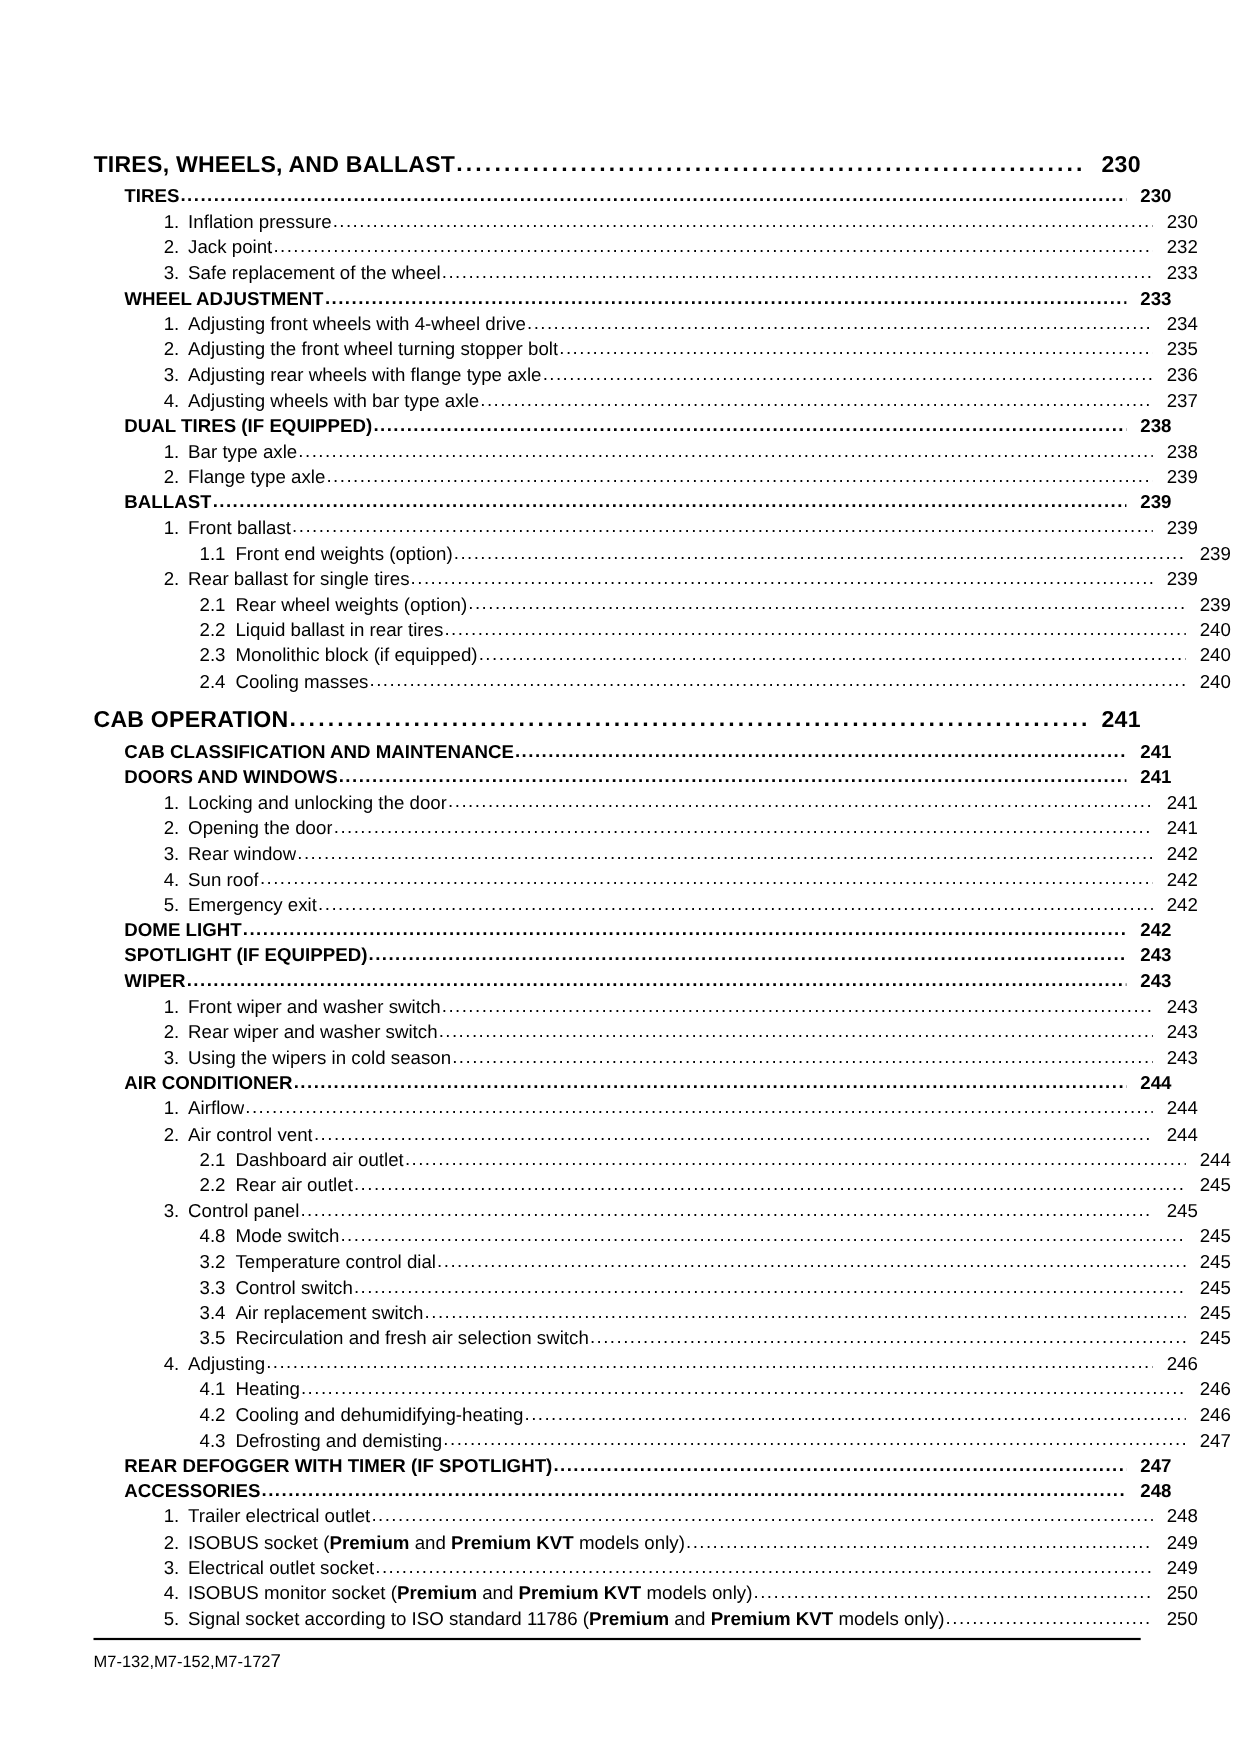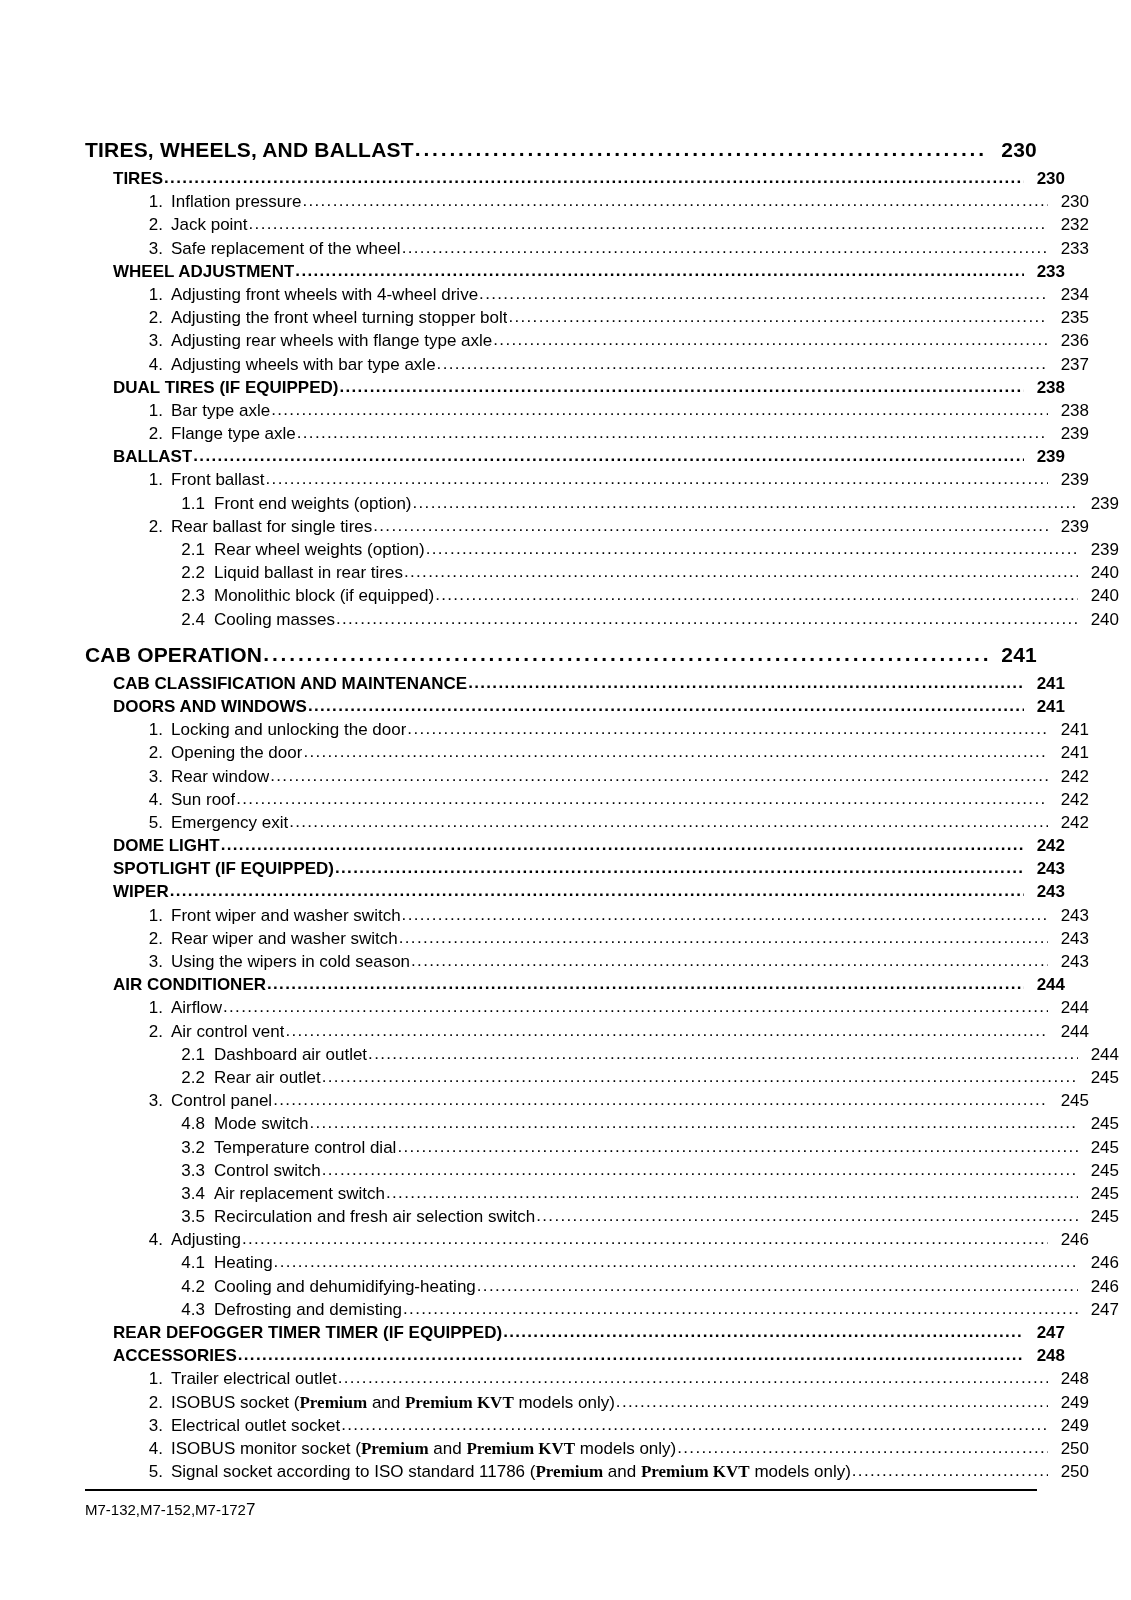--- a/index.html
+++ b/index.html
@@ -99,21 +99,21 @@
   
   .lvl3 {
     font-size: 17px;
     margin-left: 82px;
     height: 23.2px;
   }
   .lvl3 .num-col { width: 28px; margin-right: 9px; text-align: right; margin-left: 10px; }
 
   .chapter-gap { height: 10px; }
 
-  b { font-weight: bold; font-family: Liberation Serif, serif; }
+  b { font-weight: bold; }
 
   
   #footer-rule {
     position: absolute;
     left: 85px;
     top: 1489px;
     width: 952px;
     height: 0;
     border-top: 2.5px solid #000000;
   }
@@ -417,21 +417,21 @@
         <span class="leader"></span>
         <span class="pageno">246</span>
       </div>
       <div class="row lvl3">
         <span class="num-col">4.3</span>
         <span class="label">Defrosting and demisting</span>
         <span class="leader"></span>
         <span class="pageno">247</span>
       </div>
       <div class="row lvl1">
-        <span class="label">REAR DEFOGGER TIMER TIMER (IF EQUIPPED)</span>
+        <span class="label">REAR DEFOGGER WITH TIMER (IF SPOTLIGHT)</span>
         <span class="leader"></span>
         <span class="pageno">247</span>
       </div>
       <div class="row lvl1">
         <span class="label">ACCESSORIES</span>
         <span class="leader"></span>
         <span class="pageno">248</span>
       </div>
       <div class="row lvl2">
         <span class="num-col">1.</span>

